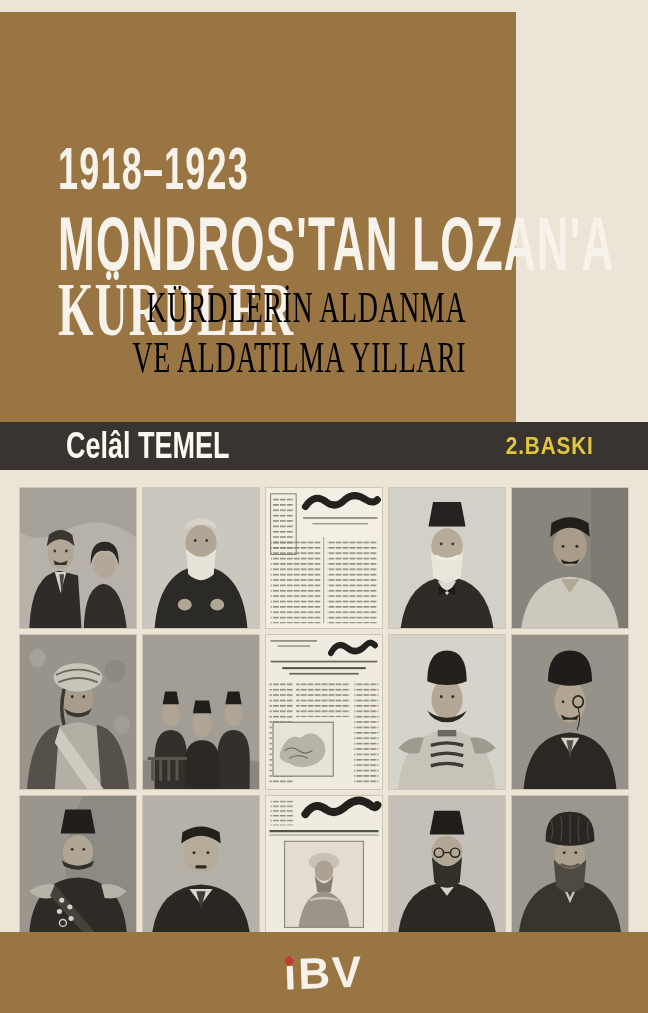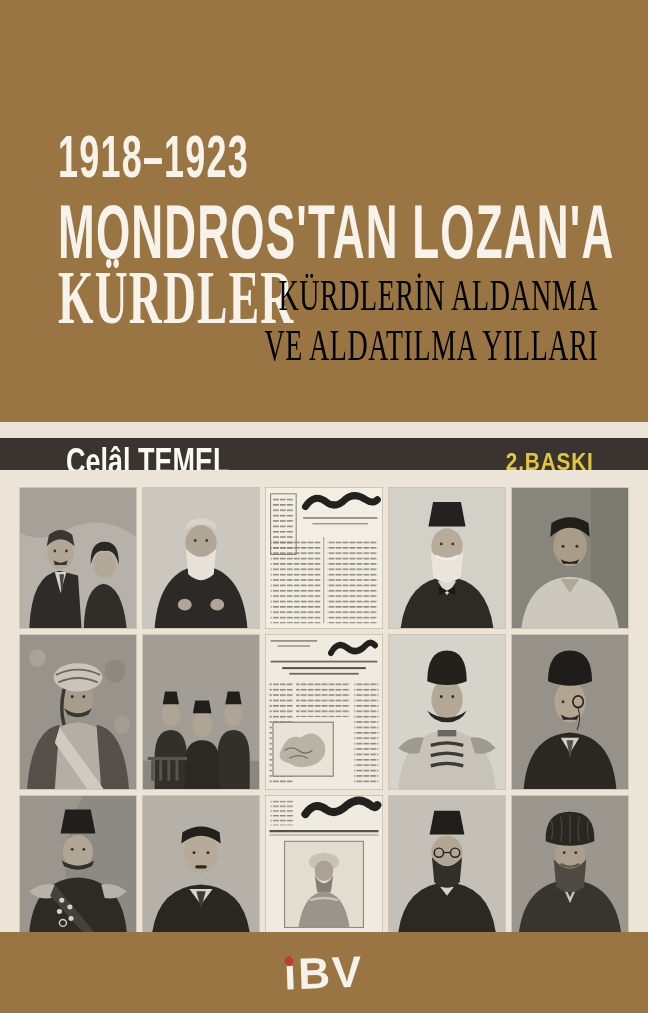--- a/index.html
+++ b/index.html
@@ -1,33 +1,33 @@
 <!DOCTYPE html>
 <html><head>
 <meta charset="utf-8">
 <style>
   html,body{margin:0;padding:0;background:#ece5d7;font-family:"Liberation Sans",sans-serif;}
   .cover{position:relative;width:648px;height:1013px;overflow:hidden;background:#ece5d7;}
 
   
-  .top{position:absolute;top:0;left:0;width:648px;height:422px;background:#9a7544;}
+  .top{position:absolute;top:12px;left:0;width:516px;height:422px;background:#9a7544;}
   .top .years{position:absolute;top:122px;left:58px;font-size:60px;font-weight:700;color:#f7f3ea;
     letter-spacing:2px;white-space:nowrap;transform:scaleX(.60);transform-origin:0 0;}
   .top .t1{position:absolute;top:188px;left:58px;font-size:76px;font-weight:700;color:#f7f3ea;
     letter-spacing:2px;white-space:nowrap;transform:scaleX(.58);transform-origin:0 0;}
   .row3{position:absolute;top:254px;left:58px;right:50px;height:130px;font-family:Liberation Serif, serif;}
   .t2{position:absolute;left:0;top:0;font-size:76px;font-weight:700;color:#f7f3ea;
     letter-spacing:2px;white-space:nowrap;transform:scaleX(.60);transform-origin:0 0;}
   .subtitle{position:absolute;right:0;top:16px;text-align:right;color:#000000;}
   .subtitle>div{white-space:nowrap;font-size:45px;font-weight:500;line-height:1.12;
     transform:scaleX(.62);transform-origin:100% 50%;letter-spacing:1px;}
 
   
   .author-band{position:absolute;top:422px;left:0;width:648px;height:48px;background:#3a3430;
-    display:flex;align-items:center;justify-content:space-between;box-sizing:border-box;padding:0 54px 0 66px;margin-top:16px;}
+    display:flex;align-items:center;justify-content:space-between;box-sizing:border-box;padding:0 54px 0 66px;}
   .author{font-size:36px;font-weight:700;color:#fbf8f1;white-space:nowrap;
     transform:scaleX(.75);transform-origin:0 50%;}
   .edition{font-size:23px;font-weight:700;color:#e2c73e;letter-spacing:1px;white-space:nowrap;
     transform:scaleX(.9);transform-origin:100% 50%;}
 
   
   .grid{position:absolute;top:470px;left:0;width:648px;height:462px;background:#ece5d7;
     display:grid;grid-template-columns:repeat(5,116px);grid-template-rows:140px 154px 136px;
     gap:7px;padding:18px 20px 0;box-sizing:border-box;}
   .cell{position:relative;overflow:hidden;box-shadow:0 0 0 1px rgba(75,60,40,.18);background:#b9b5ad;}

